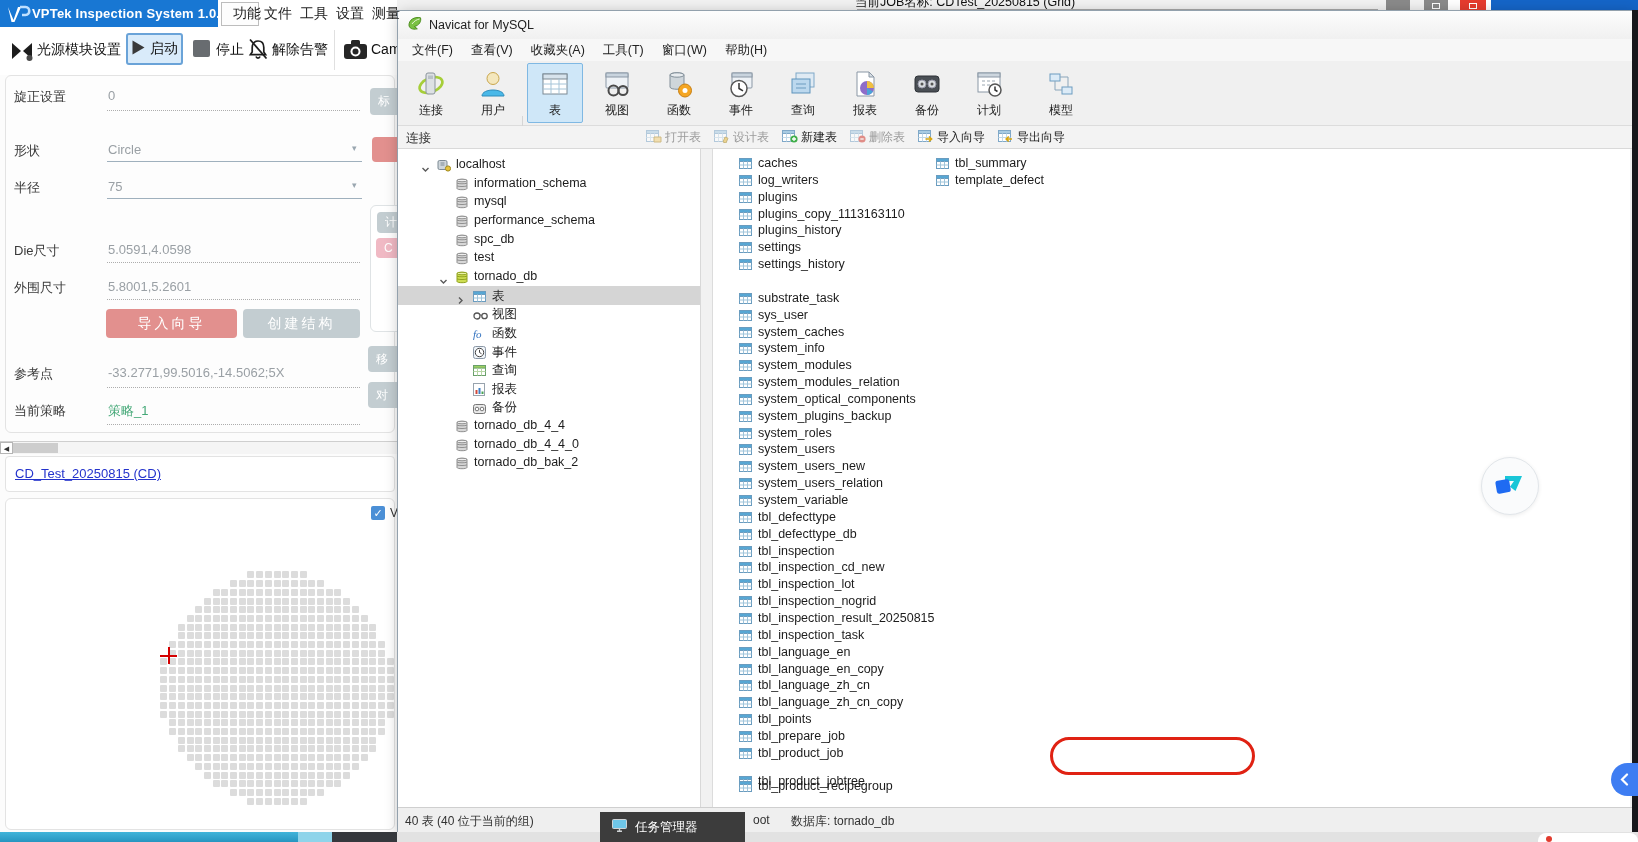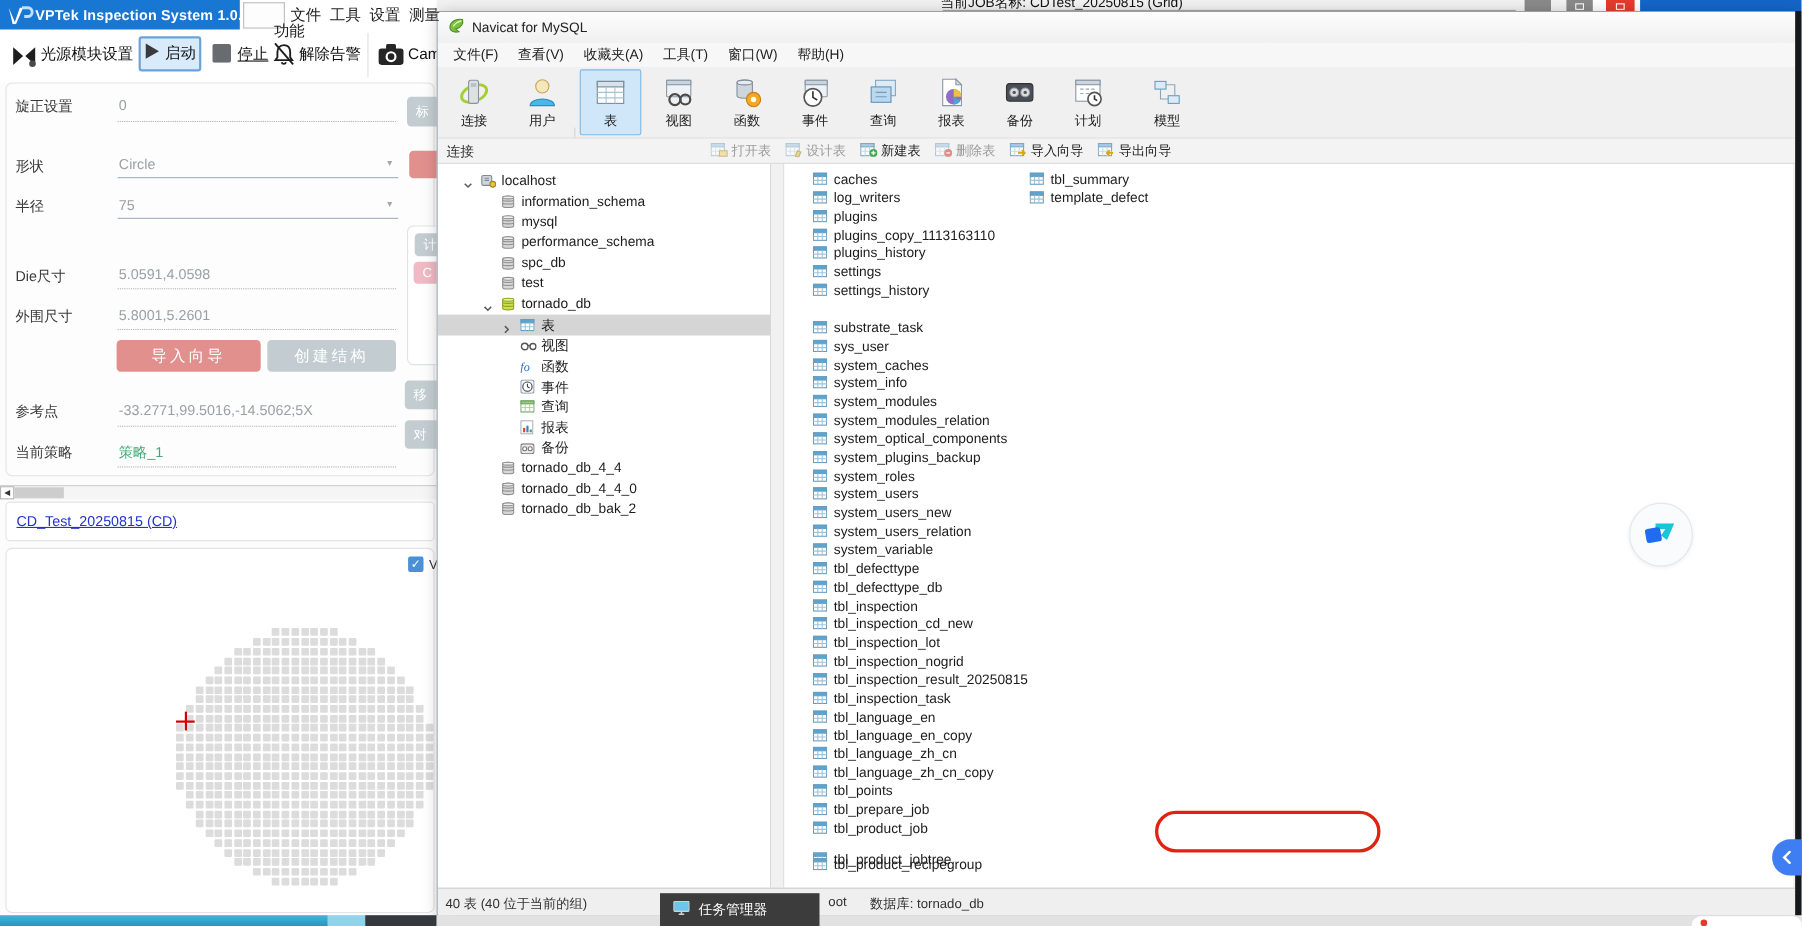--- a/index.html
+++ b/index.html
@@ -127,21 +127,21 @@
       <span><svg width="15" height="17" viewBox="0 0 15 17">
             <path d="M1.5 1.5l12 7-12 7z" fill="#3a3a3a"></path>
           </svg></span>
       <span class="vp-tool-label">启动</span>
     </div>
     <span class="abs" style="left:193px;top:13px;">
       <svg width="17" height="17">
           <rect width="17" height="17" rx="2" fill="#686c70"></rect>
         </svg>
     </span>
-    <span class="abs vp-tool-label" style="left:216px;top:14px;text-decoration:underline;">停止</span>
+    <span class="abs vp-tool-label" style="left:216px;top:14px;">停止</span>
     <span class="abs" style="left:247px;top:11px;">
       <svg width="22" height="22" viewBox="0 0 22 22">
           <path d="M11 3c4 0 5.8 3 5.8 6.6V14l1.8 2.6H3.4L5.2 14V9.6C5.2 6 7 3 11 3z" fill="none" stroke="#1d1d1d" stroke-width="1.7"></path>
           <path d="M9 18.6a2.1 2.1 0 0 0 4 0" stroke="#1d1d1d" stroke-width="1.7" fill="none"></path>
           <path d="M3 1.5l16.5 19" stroke="#1d1d1d" stroke-width="1.7"></path>
         </svg>
     </span>
     <span class="abs vp-tool-label" style="left:272px;top:14px;">解除告警</span>
     <div class="abs vp-sep" style="left:334px;"></div>
     <span class="abs" style="left:344px;top:13px;">
@@ -1476,18 +1476,18 @@
     <svg width="9" height="13" viewBox="0 0 9 13">
         <path d="M7 1.5L2 6.5l5 5" fill="none" stroke="#fff" stroke-width="2.2" stroke-linecap="round"></path>
       </svg>
   </div>
   <div class="abs" id="todesk">
     <svg width="34" height="32" viewBox="0 0 34 32">
         <path d="M12 6h17l-6.5 15-5.5-4.2 4-5.8h-9z" fill="#19c6d7"></path>
         <rect x="3" y="10" width="14" height="13" rx="2.5" fill="#1f6bf2" transform="rotate(-10 10 16)"></rect>
       </svg>
   </div>
-<div class="abs vp-menu-item" style="position: absolute; left: 221px; top: 15px; width: 52px; margin-left: 16px;">功能</div>
+<div class="abs vp-menu-item" style="position: absolute; left: 221px; top: 0px; width: 52px;">功能</div>
     <div class="abs vp-menu-item" style="position: absolute; left: 259px; top: 0px; width: 38px;">文件</div>
     <div class="abs vp-menu-item" style="position: absolute; left: 295px; top: 0px; width: 38px;">工具</div>
     <div class="abs vp-menu-item" style="position: absolute; left: 331px; top: 0px; width: 38px;">设置</div>
     <div class="abs vp-menu-item" style="position: absolute; left: 367px; top: 0px; width: 38px;">测量</div>
   </div>
 
 </body></html>

